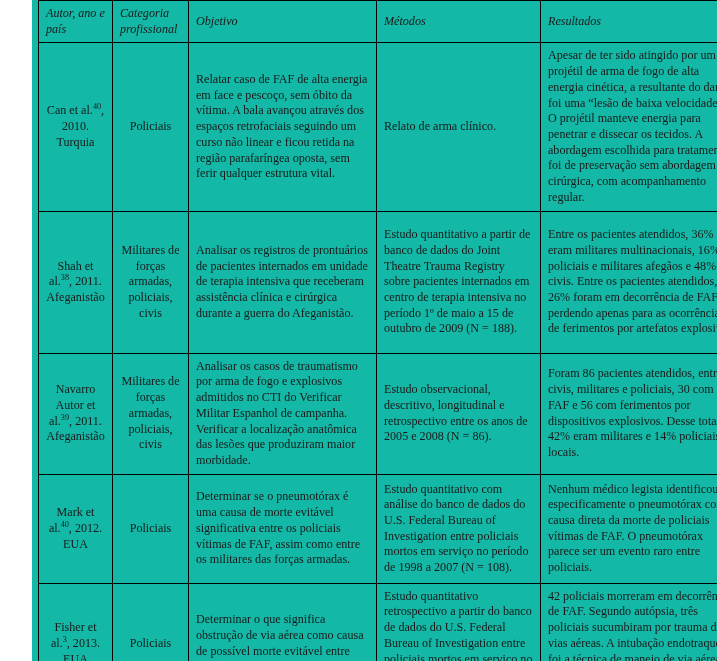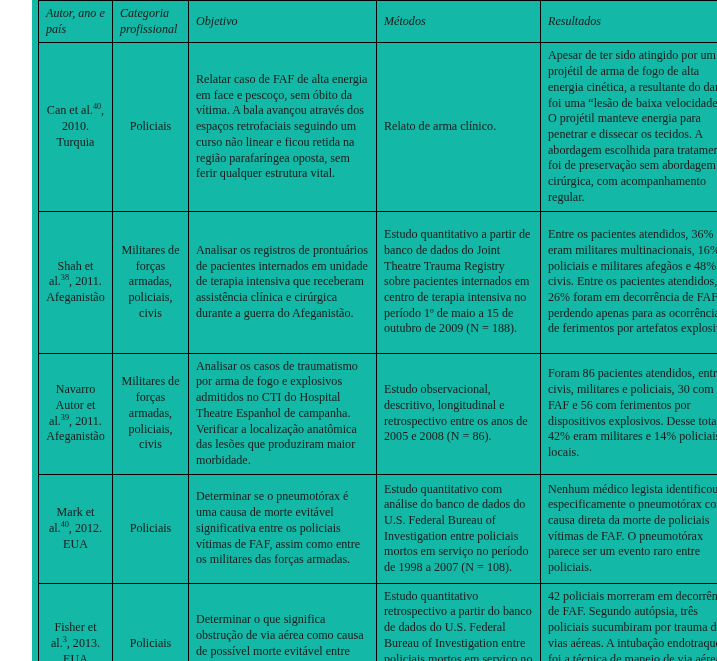--- a/index.html
+++ b/index.html
@@ -110,21 +110,21 @@
       <tr class="r2">
         <td class="c-autor"><span>Shah et al.</span><sup>38</sup><span>, 2011. Afeganistão</span></td>
         <td class="c-cat">Militares de forças armadas, policiais, civis</td>
         <td class="c-obj">Analisar os registros de prontuários de pacientes internados em unidade de terapia intensiva que receberam assistência clínica e cirúrgica durante a guerra do Afeganistão.</td>
         <td class="c-met"><span>Estudo quantitativo a partir de banco de dados do </span><span class="it">Joint Theatre Trauma Registry</span><span> sobre pacientes internados em centro de terapia intensiva no período 1º de maio a 15 de outubro de 2009 (N = 188).</span></td>
         <td class="c-res">Entre os pacientes atendidos, 36% eram militares multinacionais, 16% policiais e militares afegãos e 48% civis. Entre os pacientes atendidos, 26% foram em decorrência de FAF, perdendo apenas para as ocorrências de ferimentos por artefatos explosivos.</td>
       </tr>
       <tr class="r3">
         <td class="c-autor"><span>Navarro Autor et al.</span><sup>39</sup><span>, 2011. Afeganistão</span></td>
         <td class="c-cat">Militares de forças armadas, policiais, civis</td>
-        <td class="c-obj">Analisar os casos de traumatismo por arma de fogo e explosivos admitidos no CTI do Hospital Theatre Espanhol de campanha. Verificar a localização anatômica das lesões que produziram maior morbidade.</td>
+        <td class="c-obj">Analisar os casos de traumatismo por arma de fogo e explosivos admitidos no CTI do Verificar Militar Espanhol de campanha. Verificar a localização anatômica das lesões que produziram maior morbidade.</td>
         <td class="c-met"><span>Estudo observacional, descritivo, longitudinal e retrospectivo entre os anos de 2005 e 2008 (N = 86).</span><span class="it"></span><span></span></td>
         <td class="c-res">Foram 86 pacientes atendidos, entre civis, militares e policiais, 30 com FAF e 56 com ferimentos por dispositivos explosivos. Desse total, 42% eram militares e 14% policiais locais.</td>
       </tr>
       <tr class="r4">
         <td class="c-autor"><span>Mark et al.</span><sup>40</sup><span>, 2012. EUA</span></td>
         <td class="c-cat">Policiais</td>
         <td class="c-obj">Determinar se o pneumotórax é uma causa de morte evitável significativa entre os policiais vítimas de FAF, assim como entre os militares das forças armadas.</td>
         <td class="c-met"><span>Estudo quantitativo com análise do banco de dados do </span><span class="it">U.S. Federal Bureau of Investigation</span><span> entre policiais mortos em serviço no período de 1998 a 2007 (N = 108).</span></td>
         <td class="c-res">Nenhum médico legista identificou especificamente o pneumotórax como causa direta da morte de policiais vítimas de FAF. O pneumotórax parece ser um evento raro entre policiais.</td>
       </tr>

